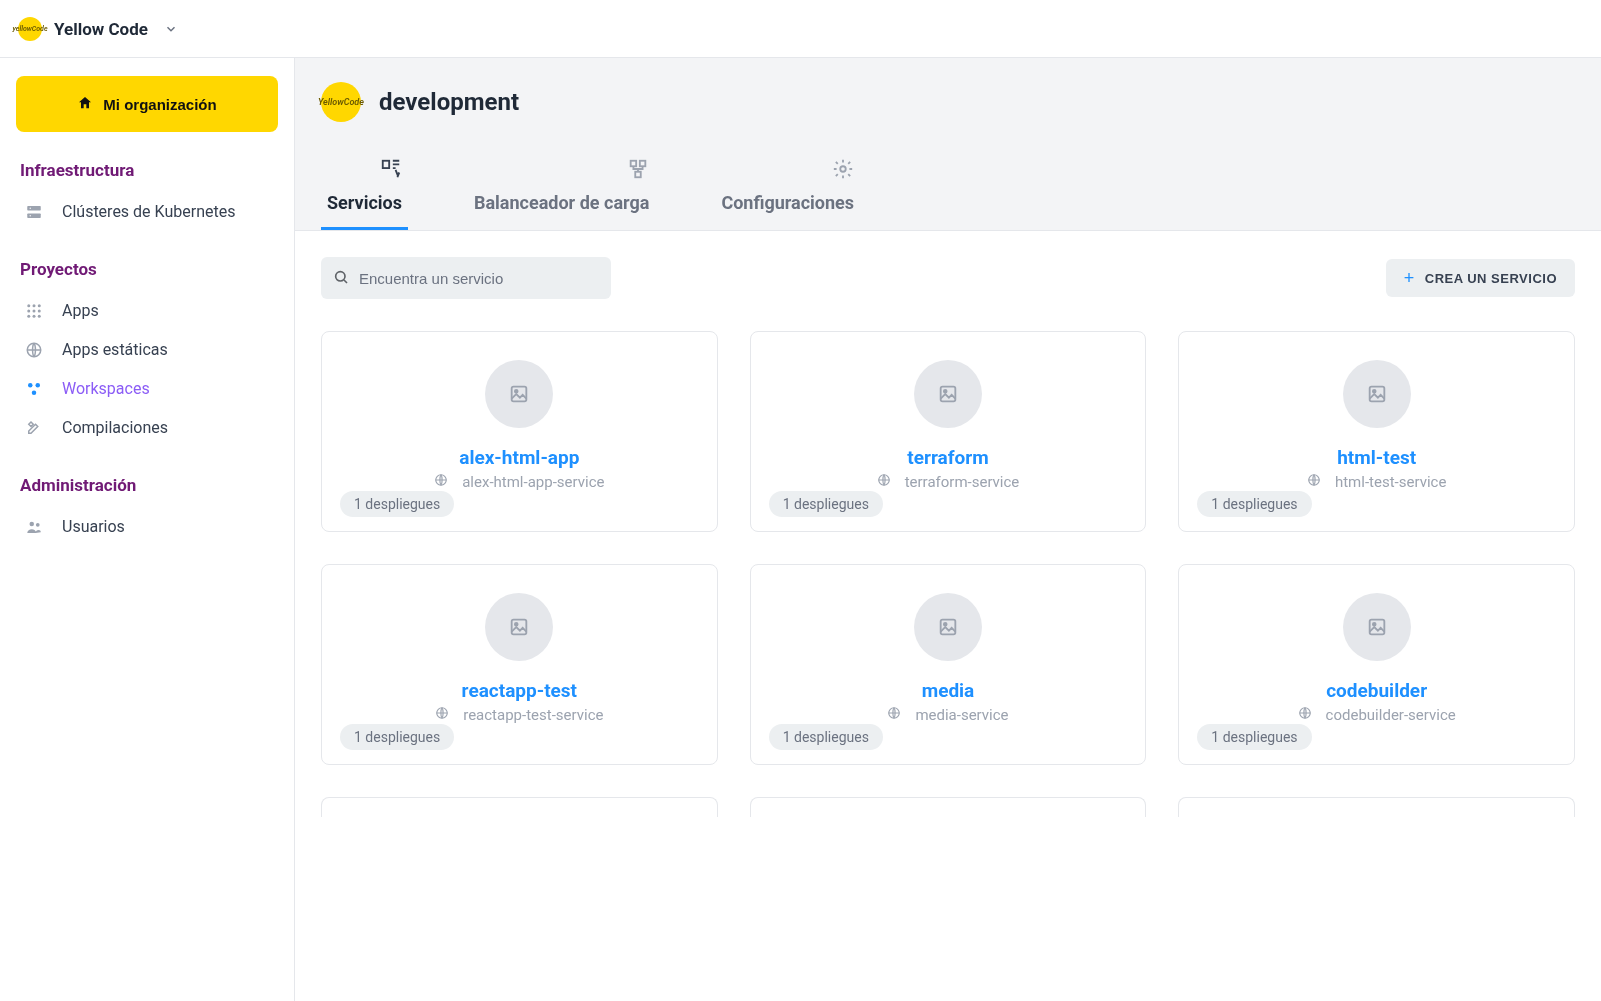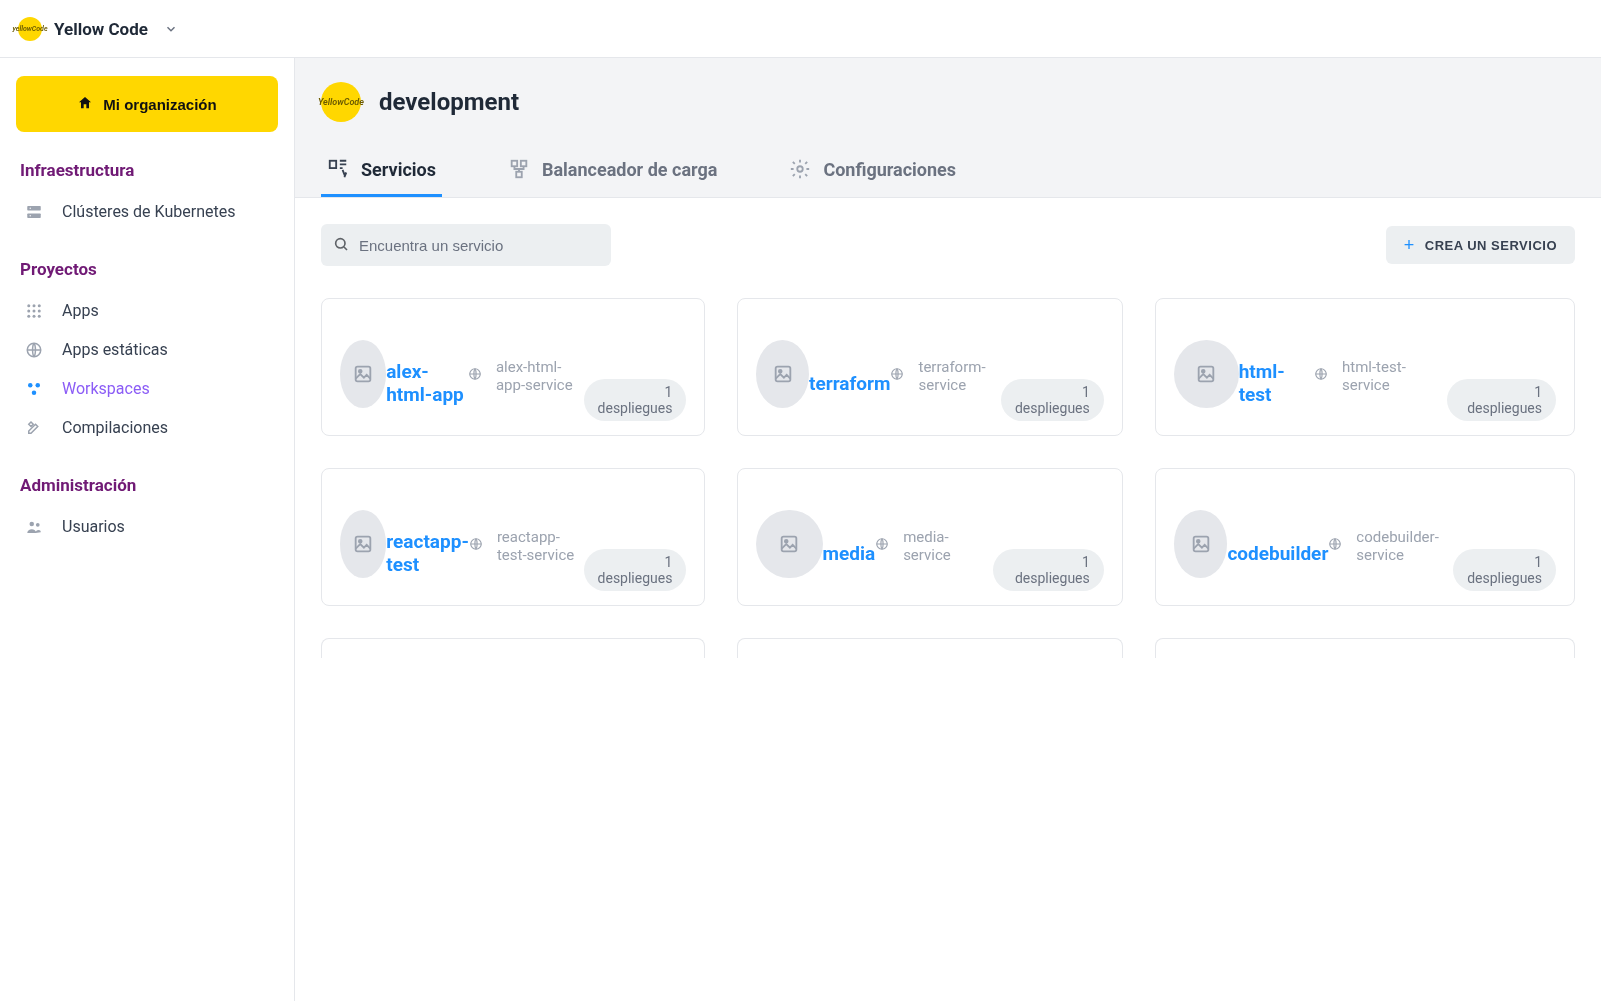--- a/index.html
+++ b/index.html
@@ -119,20 +119,21 @@
       padding: 0 26px;
       margin-top: 16px;
     }
     .tab {
       display: flex; align-items: flex-end; gap: 12px;
       padding: 10px 6px 14px 6px;
       font-size: 18px; font-weight: 700;
       color: #6b7280;
       border-bottom: 3px solid transparent;
       cursor: pointer;
+      flex-direction: column;
     }
     .tab .tab-icon { color: #9ca3af; display: inline-flex; }
     .tab.active {
       color: #1f2937;
       border-bottom-color: #1e90ff;
     }
     .tab.active .tab-icon { color: #374151; }
 
     
     .content {
@@ -180,21 +181,21 @@
       display: grid;
       grid-template-columns: repeat(3, 1fr);
       gap: 32px;
       margin-top: 32px;
     }
     .card {
       border: 1px solid #e5e7eb;
       border-radius: 8px;
       padding: 28px 18px 14px 18px;
       display: flex;
-      flex-direction: row;
+      flex-direction: column;
       align-items: center;
     }
     .card-avatar {
       width: 68px; height: 68px; border-radius: 50%;
       background: #e5e7eb;
       display: flex; align-items: center; justify-content: center;
       color: #9ca3af;
     }
     .card-title {
       margin-top: 18px;
@@ -203,21 +204,20 @@
       color: #1e90ff;
     }
     .card-sub {
       margin-top: 4px;
       font-size: 15px;
       color: #9ca3af;
       display: flex; align-items: center; gap: 14px;
     }
     .card-footer {
       align-self: stretch;
-      margin-top: 52px;
       display: flex;
       text-align: right;
     }
     .badge {
       background: #eceff1;
       border-radius: 999px;
       padding: 5px 14px;
       font-size: 14px;
       color: #6b7280;
     }

